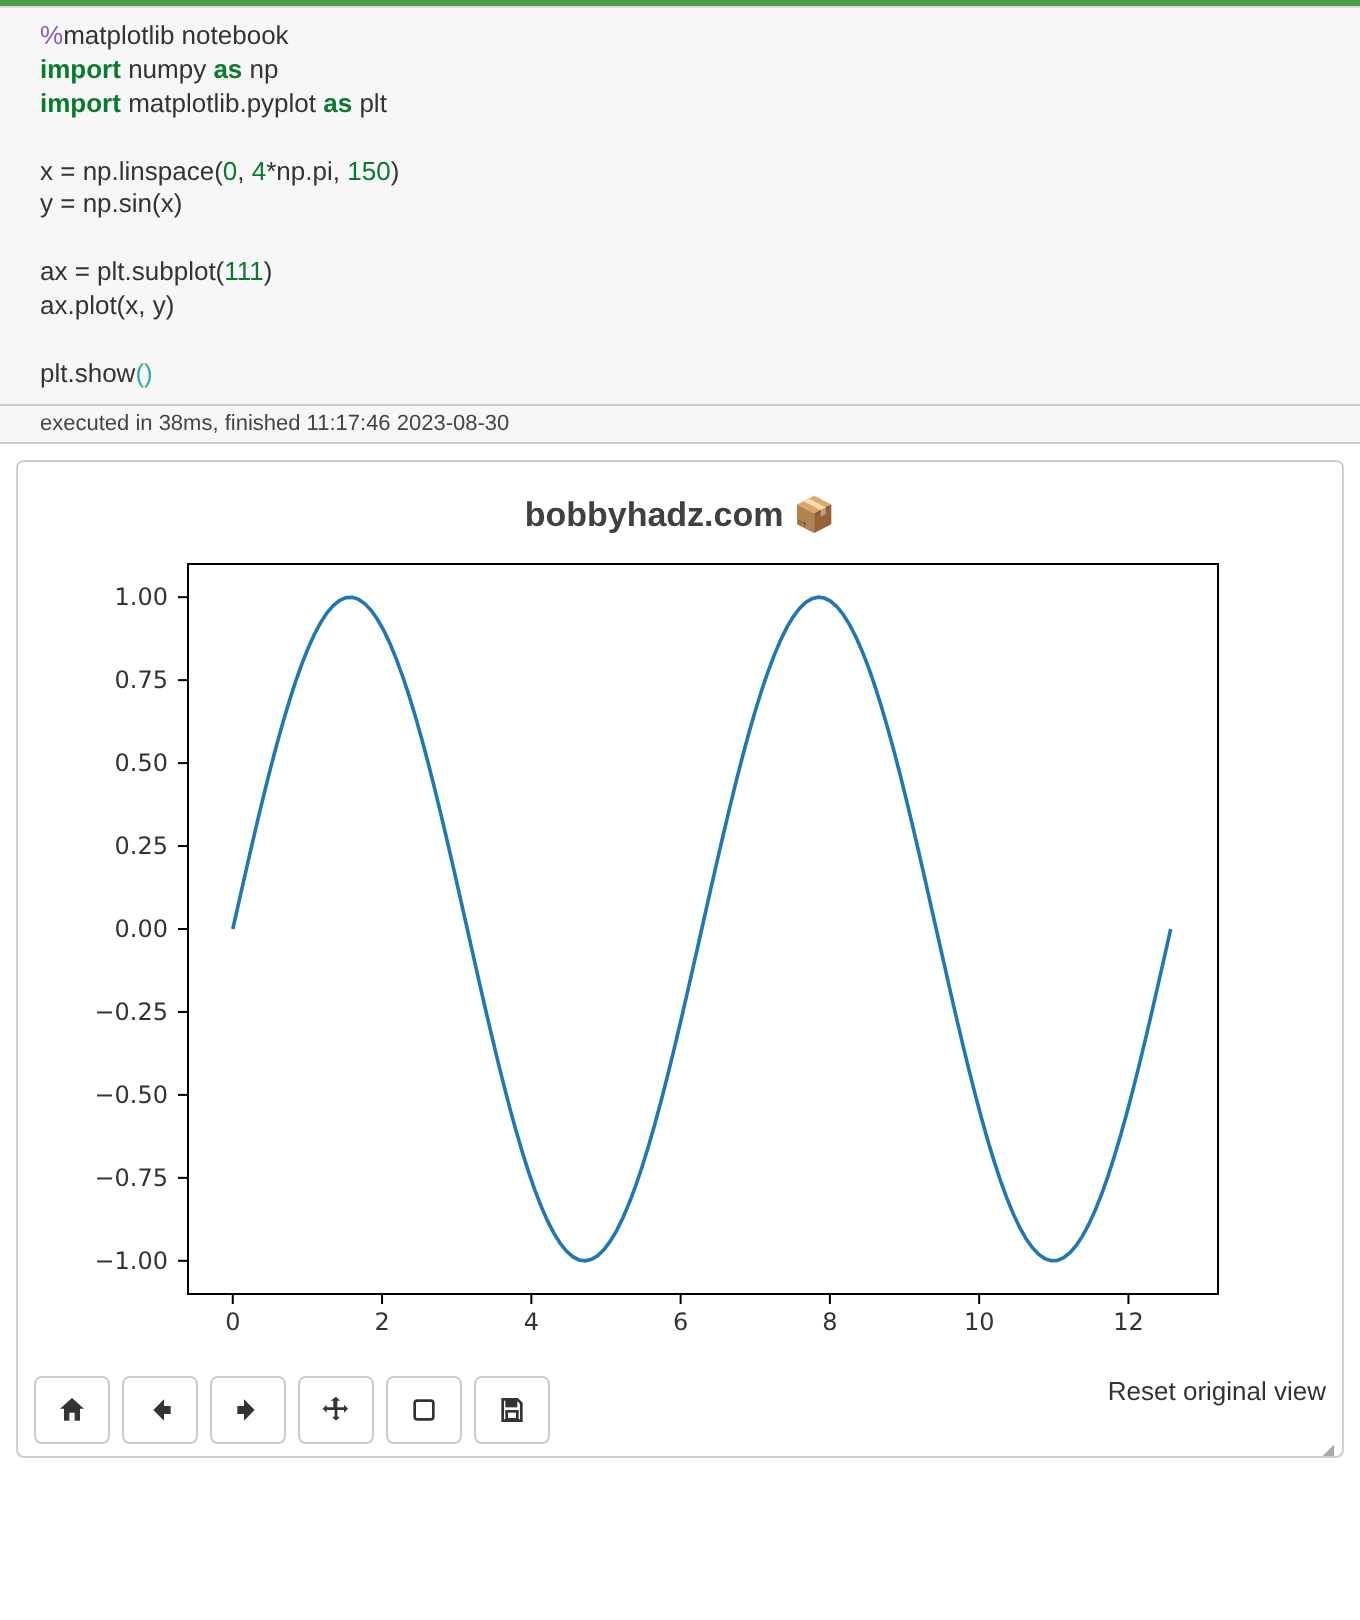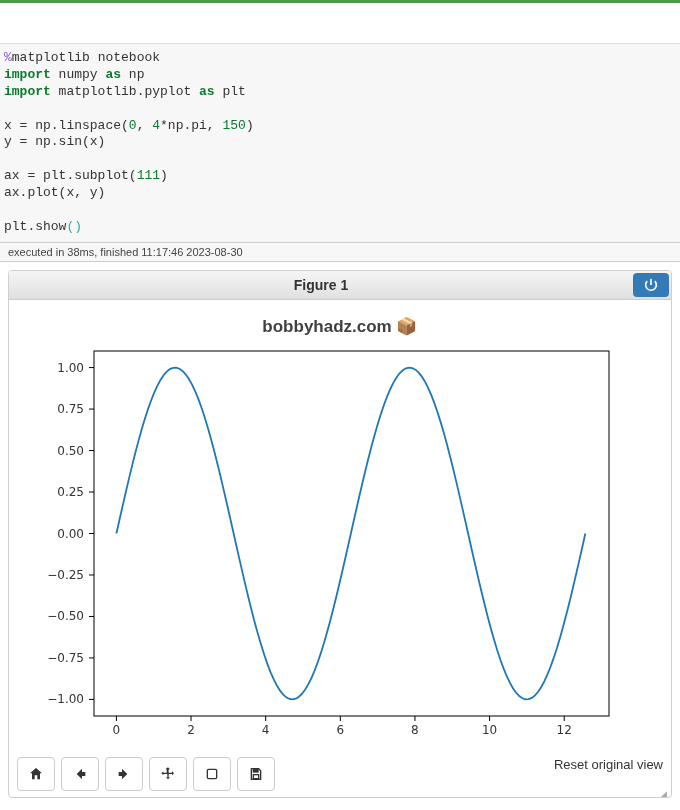--- a/index.html
+++ b/index.html
@@ -10,36 +10,35 @@
   height: 810px;
   overflow: hidden;
 }
 .top-bar {
   height: 3px;
   background: #4a9b4a;
   width: 100%;
 }
 .code-cell {
   background: #f7f7f7;
-  padding: 6px 4px;
-  font-family: Liberation Mono, monospace;
+  padding: 6px 20px;
+  font-family: Liberation Sans, sans-serif;
   font-size: 13px;
   line-height: 1.3;
   white-space: pre;
   border-top: 1px solid #ddd;
   color: #333;
-  margin-top: 40px;
 }
 .magic { color: #8b59c2; }
 .kw { color: #0a7b2e; font-weight: bold; }
 .num { color: #0a7b2e; }
 .bracket-teal { color: #3aa; }
 .exec-info {
   font-size: 11px;
-  padding: 3px 8px;
+  padding: 3px 20px;
   color: #444;
   background: #f7f7f7;
   border-top: 1px solid #ccc;
   border-bottom: 1px solid #ccc;
 }
 .output-area {
   padding: 8px;
 }
 .figure-box {
   border: 1px solid #cfcfcf;
@@ -134,29 +133,20 @@
 <span></span>
 <span>ax = plt.subplot(</span><span class="num">111</span><span>)</span>
 <span>ax.plot(x, y)</span>
 <span></span>
 <span>plt.show</span><span class="bracket-teal">()</span></div>
 
 <div class="exec-info">executed in 38ms, finished 11:17:46 2023-08-30</div>
 
 <div class="output-area">
   <div class="figure-box">
-    <div class="fig-header">
-      <div class="fig-title">Figure 1</div>
-      <div class="power-btn">
-        <svg viewBox="0 0 24 24" width="16" height="16" fill="none" stroke="#fff" stroke-width="2.5">
-          <path d="M12 3v9"></path>
-            <path d="M6.3 6.3a8 8 0 1 0 11.4 0"></path>
-        </svg>
-      </div>
-    </div>
     <div class="canvas-wrap">
       <div class="watermark">
         <span class="watermark-text">bobbyhadz.com</span>
         <span class="watermark-cube">📦</span>
       </div>
       <svg class="plot" id="plot-svg" width="620" height="410">
           <rect x="75" y="10" width="515" height="365" fill="none" stroke="#000" stroke-width="1"></rect>
           <line x1="97.3913043478261" y1="375" x2="97.3913043478261" y2="380" stroke="#000"></line>
           <text x="97.3913043478261" y="393" text-anchor="middle" class="axis-text">0</text>
           <line x1="172.02898550724638" y1="375" x2="172.02898550724638" y2="380" stroke="#000"></line>

